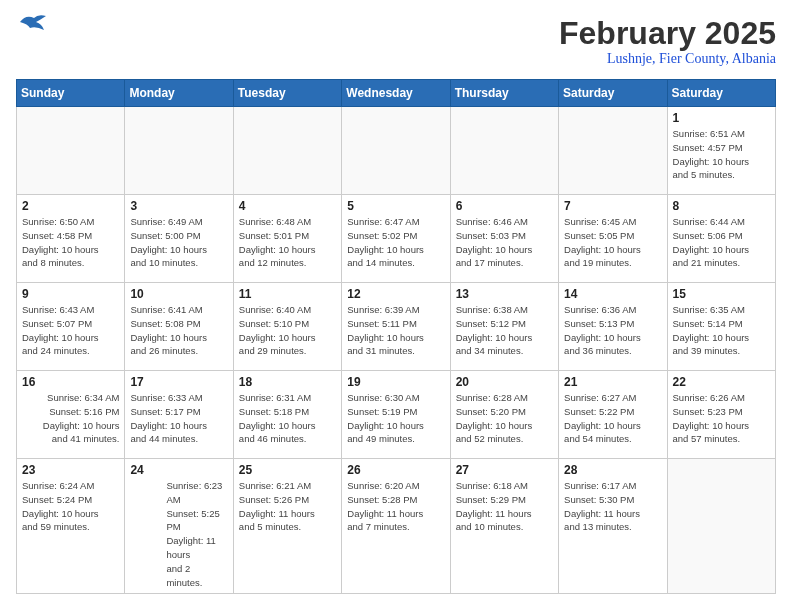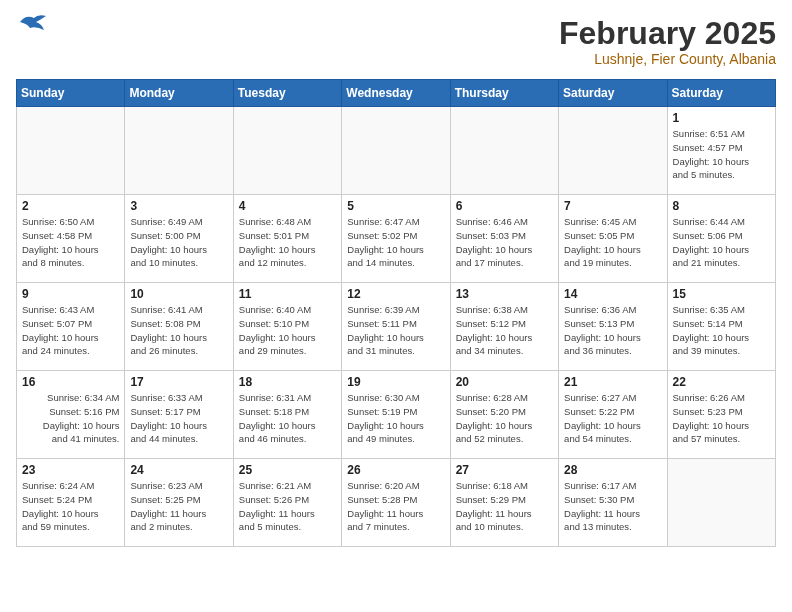--- a/index.html
+++ b/index.html
@@ -32,21 +32,22 @@
       text-align: right;
     }
     .month-title {
       font-size: 32px;
       font-weight: bold;
       color: #333;
       line-height: 1.1;
     }
     .subtitle {
       font-size: 14px;
-      color: #a16207;
+      color: #1d4ed8;
+      font-family: Liberation Serif, serif;
     }
     .calendar {
       width: 100%;
       border-collapse: collapse;
       table-layout: fixed;
     }
     .calendar th {
       background-color: #2a6db5;
       color: #fff;
       font-size: 12px;
@@ -280,21 +281,21 @@
       <tr>
         <td>
           <div class="day-number">23</div>
           <div class="day-info" style="white-space: pre-line;">Sunrise: 6:24 AM
 Sunset: 5:24 PM
 Daylight: 10 hours
 and 59 minutes.</div>
         </td>
         <td>
           <div class="day-number">24</div>
-          <div class="day-info" style="white-space: pre-line;">Sunrise: 6:23 AM
+          <div class="day-info" style="white-space: pre-line; margin-left: 36px;">Sunrise: 6:23 AM
 Sunset: 5:25 PM
 Daylight: 11 hours
 and 2 minutes.</div>
         </td>
         <td>
           <div class="day-number">25</div>
           <div class="day-info" style="white-space: pre-line;">Sunrise: 6:21 AM
 Sunset: 5:26 PM
 Daylight: 11 hours
 and 5 minutes.</div>

